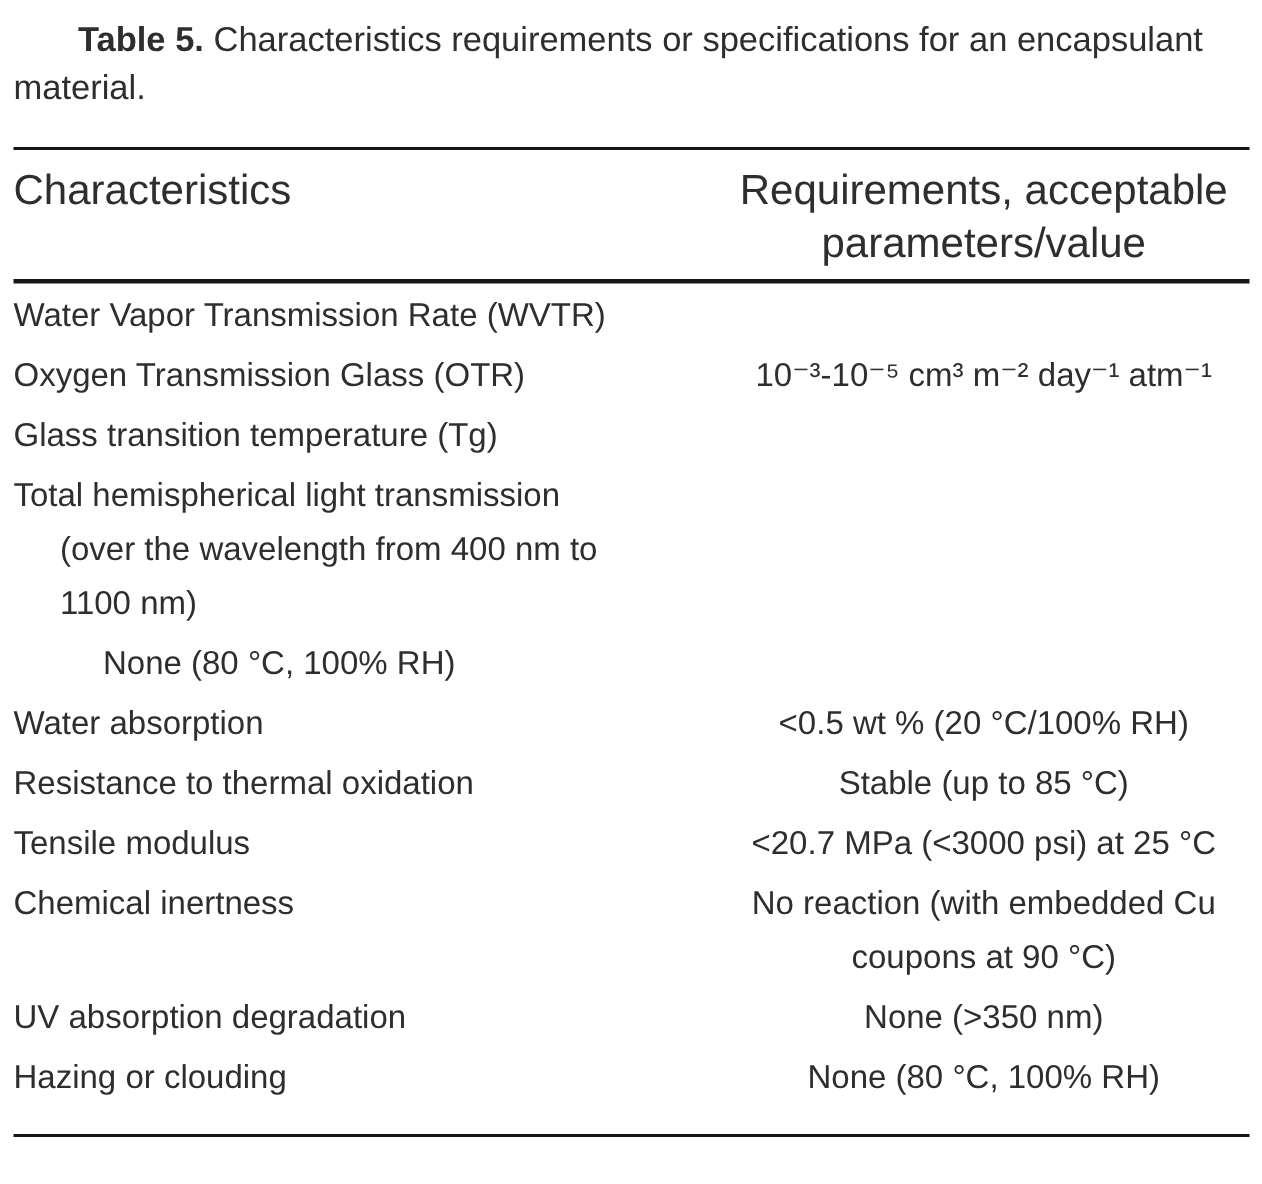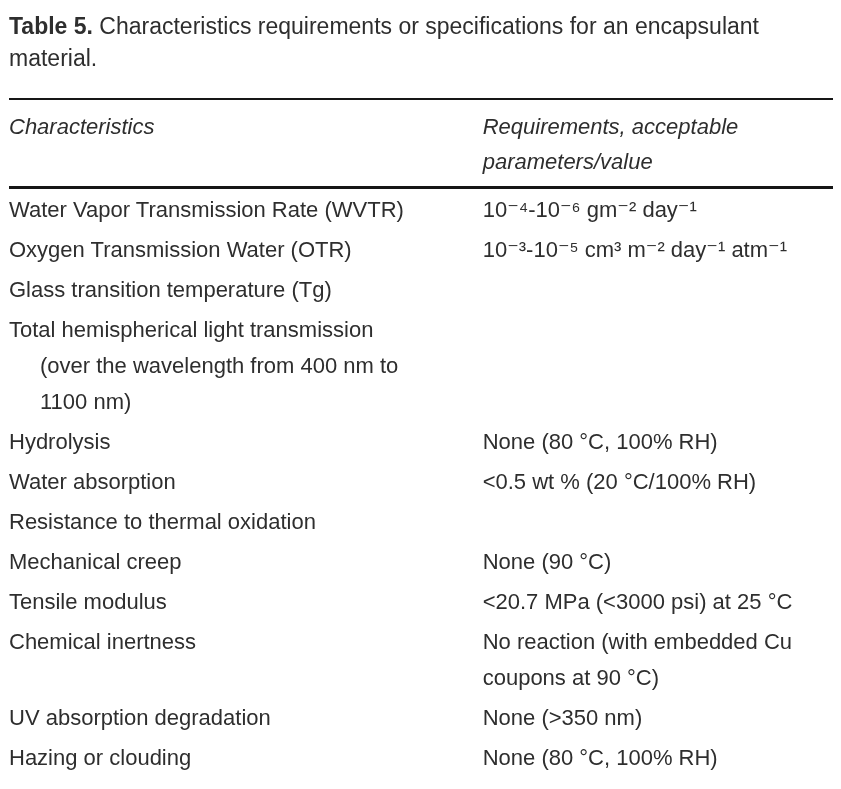--- a/index.html
+++ b/index.html
@@ -17,101 +17,95 @@
   }
   .page{ padding:10px 8px 0 9px; }
 
   .caption{
     margin:0;
     font-size:23px;
     line-height:32px;
     white-space:pre-line;
     max-width:833px;
   }
-  .caption-label{ font-weight:bold; }
+  .caption-label{ font-weight:bold;margin-left:43px; }
 
   .spec-table{
     margin-top:24px;
     border-top:2px solid var(--rule);
     border-bottom:2px solid var(--rule);
     width:824px;
   }
   .thead{
     display:flex;
     border-bottom:3px solid var(--rule);
     padding:9px 0 7px 0;
-    font-size:22px;
+    font-size:28px;
     line-height:35px;
-    font-style:italic;
   }
   .tbody{ padding:1px 0 18px 0; }
   .trow{
     display:flex;
     padding:2px 0;
     font-size:22px;
     line-height:36px;
   }
   .cell-left{
     width:57%;
     white-space:pre-line;
     padding-left:31px;
     text-indent:-31px;
   }
   .cell-right{
     width:43%;
     white-space:pre-line;
-    text-align:left;
+    text-align:center;
     padding:0 4px;
   }
 </style>
 </head>
 <body>
 
 <div class="page">
 
   <p class="caption"><span class="caption-label">Table 5.</span> <span>Characteristics requirements or specifications for an encapsulant
 material.</span></p>
 
   <div class="spec-table">
     <div class="thead">
       <div class="cell-left">Characteristics</div>
       <div class="cell-right">Requirements, acceptable
 parameters/value</div>
     </div>
     <div class="tbody">
         <div class="trow">
           <div class="cell-left">Water Vapor Transmission Rate (WVTR)</div>
-          <div class="cell-right">10⁻⁴-10⁻⁶ gm⁻² day⁻¹</div>
         </div>
         <div class="trow">
-          <div class="cell-left">Oxygen Transmission Water (OTR)</div>
+          <div class="cell-left">Oxygen Transmission Glass (OTR)</div>
           <div class="cell-right">10⁻³-10⁻⁵ cm³ m⁻² day⁻¹ atm⁻¹</div>
         </div>
         <div class="trow">
           <div class="cell-left">Glass transition temperature (Tg)</div>
         </div>
         <div class="trow">
           <div class="cell-left">Total hemispherical light transmission
 (over the wavelength from 400 nm to
 1100 nm)</div>
         </div>
         <div class="trow">
-          <div class="cell-left">Hydrolysis</div>
           <div class="cell-right">None (80 °C, 100% RH)</div>
         </div>
         <div class="trow">
           <div class="cell-left">Water absorption</div>
           <div class="cell-right">&lt;0.5 wt % (20 °C/100% RH)</div>
         </div>
         <div class="trow">
           <div class="cell-left">Resistance to thermal oxidation</div>
-        </div>
-        <div class="trow">
-          <div class="cell-left">Mechanical creep</div>
-          <div class="cell-right">None (90 °C)</div>
+          <div class="cell-right">Stable (up to 85 °C)</div>
         </div>
         <div class="trow">
           <div class="cell-left">Tensile modulus</div>
           <div class="cell-right">&lt;20.7 MPa (&lt;3000 psi) at 25 °C</div>
         </div>
         <div class="trow">
           <div class="cell-left">Chemical inertness</div>
           <div class="cell-right">No reaction (with embedded Cu
 coupons at 90 °C)</div>
         </div>

